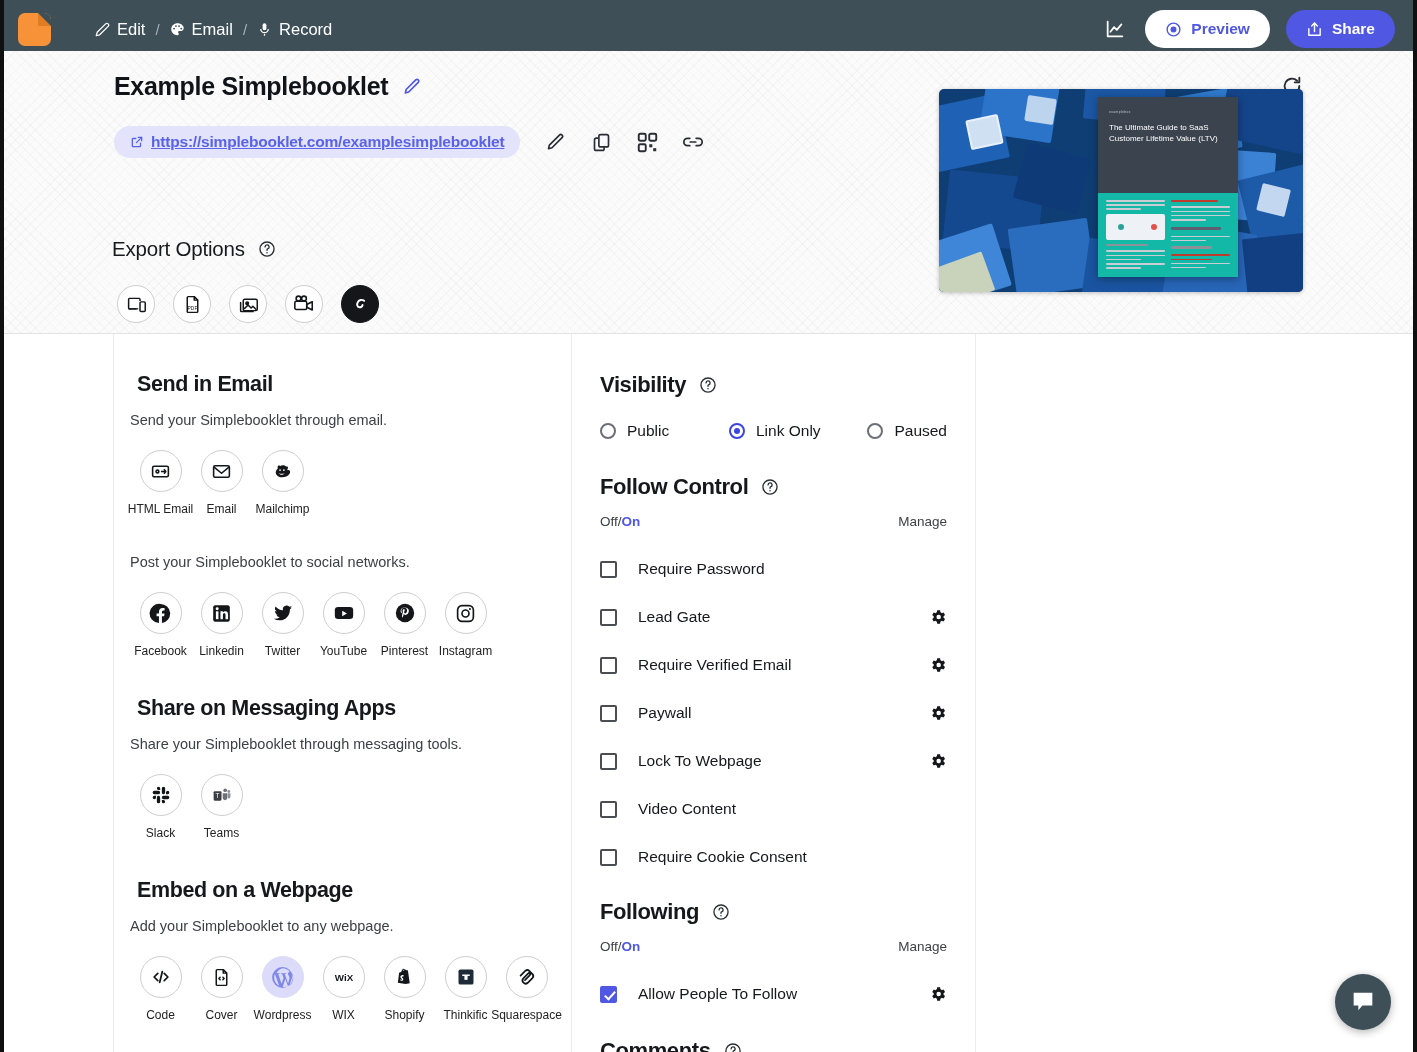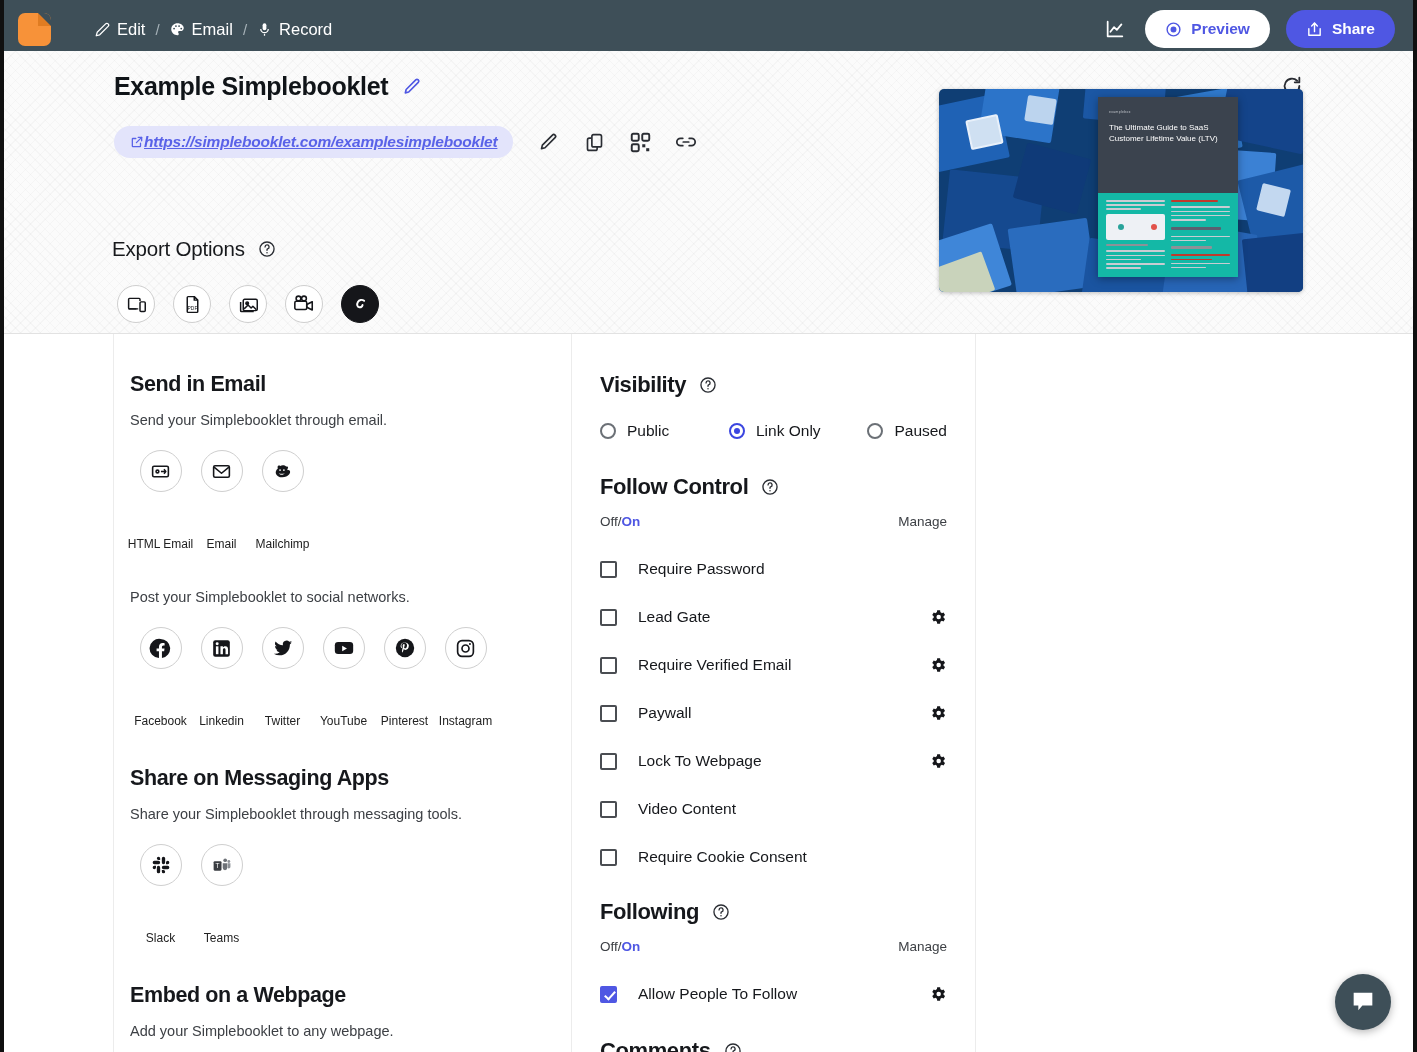--- a/index.html
+++ b/index.html
@@ -70,33 +70,33 @@
     background-image:
       repeating-linear-gradient(45deg, rgba(0,0,0,.022) 0 1px, transparent 1px 7px),
       repeating-linear-gradient(-45deg, rgba(0,0,0,.022) 0 1px, transparent 1px 7px);
     border-bottom: 1px solid #e2e2e2;
   }
   .title-row { position: absolute; left: 114px; top: 21px; display: flex; align-items: center; gap: 14px; }
   .booklet-title { font-size: 25px; font-weight: bold; color: #101418; letter-spacing: -.3px; }
   .urlrow { position: absolute; left: 114px; top: 74px; display: flex; align-items: center; gap: 0; }
   .urlpill {
     background: #e3e4fb; border-radius: 19px;
-    height: 32px; display: flex; align-items: center; gap: 0;
-    padding: 0 16px; cursor: pointer; font-style: italic;
+    height: 32px; display: flex; align-items: center; gap: 7px;
+    padding: 0 16px; cursor: pointer;
   }
   .urlpill .urltext {
     color: #5962e8; font-size: 15.5px; font-weight: bold;
     text-decoration: underline; letter-spacing: -.2px;
   }
   .url-icons { display: flex; align-items: center; gap: 0; margin-left: 12px; }
   .url-icons > div { width: 46px; height: 34px; display: flex; align-items: center; justify-content: center; cursor: pointer; }
   .exp-head { position: absolute; left: 112px; top: 186px; display: flex; align-items: center; gap: 13px; }
   .exp-head h2 { font-size: 20.5px; font-weight: 500; color: #17191c; letter-spacing: -.2px; }
   .icon-strip { position: absolute; left: 108px; top: 234px; display: flex; gap: 0; }
-  .icon-item { width: 56px; display: flex; flex-direction: column; align-items: center; cursor: pointer; gap: 35px; }
+  .icon-item { width: 56px; display: flex; flex-direction: column; align-items: center; cursor: pointer; }
   .circ {
     width: 38px; height: 38px; border-radius: 50%;
     border: 1px solid #cfcfcf; background: #fff;
     display: flex; align-items: center; justify-content: center;
   }
   .circ.filled { background: #15161a; border-color: #15161a; }
   .circ.lav { background: #dcdcfa; border-color: #dcdcfa; }
   .icon-item .lbl { font-size: 11.5px; color: #222; margin-top: 9px; white-space: nowrap; }
 
   .thumbwrap { position: absolute; right: 114px; top: 38px; }
@@ -133,21 +133,21 @@
   .col-gutter { width: 114px; border-right: 1px solid #ececec; flex: none; background: #fff; }
   .col-main { flex: 1; padding: 38px 0 0 16px; background: #fff; }
   .col-side {
     width: 405px; flex: none; background: #fff;
     border-left: 1px solid #ececec; border-right: 1px solid #ececec;
     padding: 38px 28px 0 28px;
   }
   .col-tail { flex: 1; background: #fff; }
 
   .sec { margin-bottom: 38px; }
-  .sec h3 { font-size: 21.5px; font-weight: bold; color: #16181c; letter-spacing: -.4px; margin-bottom: 15px; }
+  .sec h3 { font-size: 21.5px; font-weight: bold; color: #16181c; letter-spacing: -.4px; margin-bottom: 15px; margin-left: 7px; }
   .sec p.desc { font-size: 14.5px; color: #3d4045; margin-bottom: 22px; }
   .sec .row { display: flex; gap: 0; }
   .sec .icon-item { width: 61px; }
   .sec .circ { width: 42px; height: 42px; }
   .sec .icon-item .lbl { font-size: 12px; margin-top: 10px; }
 
   
   .side-head { display: flex; align-items: center; gap: 13px; margin-bottom: 24px; }
   .side-head h3 { font-size: 22px; font-weight: bold; color: #16181c; letter-spacing: -.4px; }
   .radio-row { display: flex; gap: 0; align-items: center; margin-bottom: 34px; }

